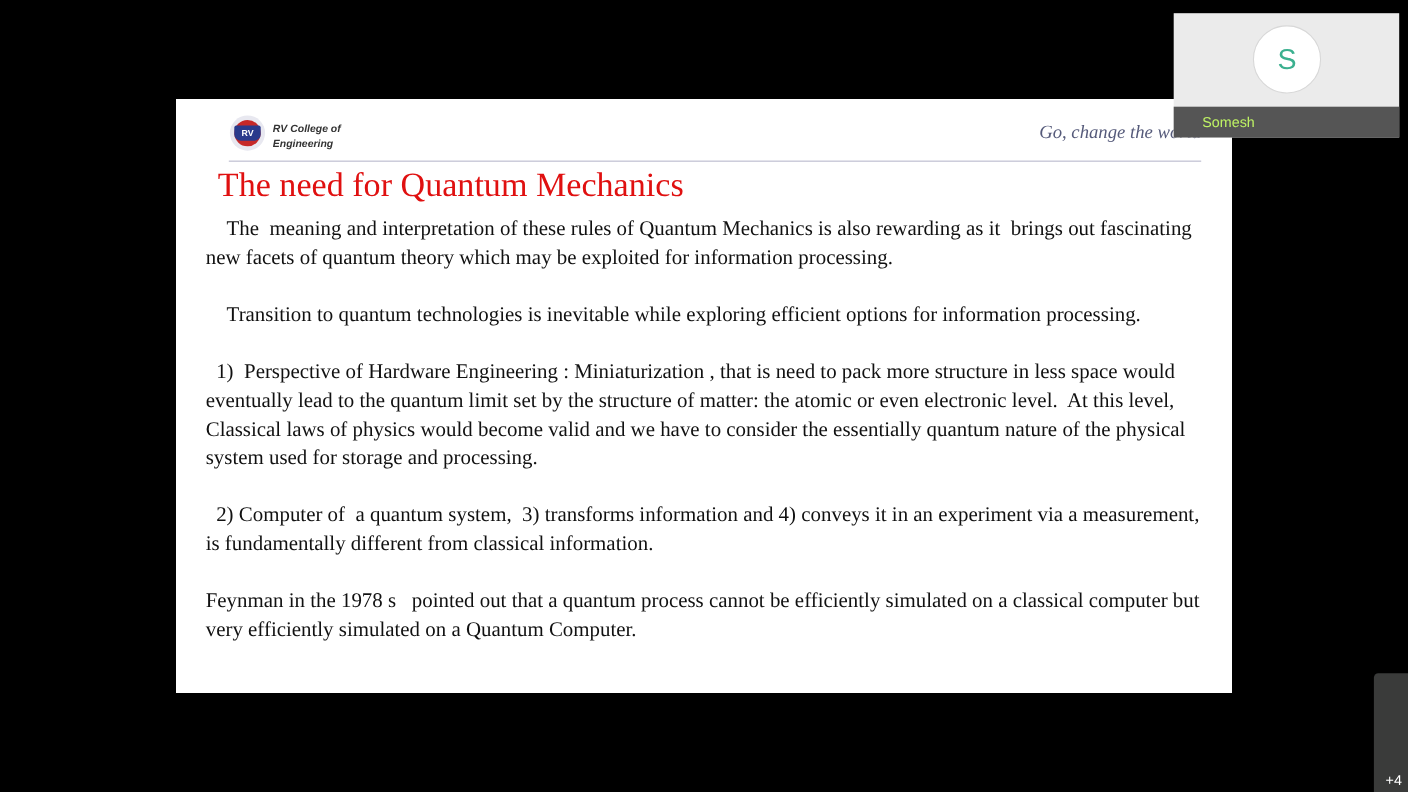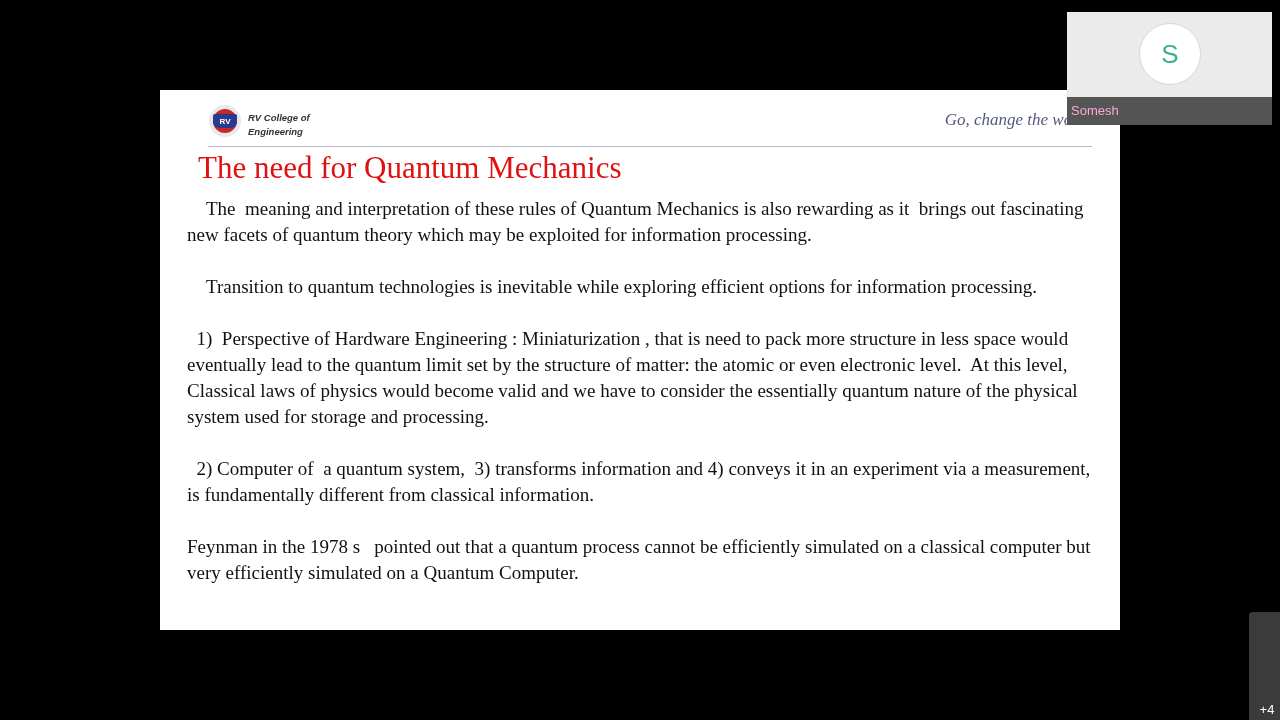--- a/index.html
+++ b/index.html
@@ -58,22 +58,22 @@
     background: #ebebeb;
   }
   .tile-avatar {
     position: absolute; left: 72px; top: 11px; width: 60px; height: 60px;
     border-radius: 50%; background: #ffffff; border: 1px solid #d8d8d8;
     display: flex; align-items: center; justify-content: center;
     color: #3bb08f; font-size: 26px; font-family: "Liberation Sans", sans-serif;
   }
   .tile-name {
     position: absolute; left: 0; bottom: 0; width: 100%; height: 28px;
-    background: #555555; color: #f9a8d4; font-size: 13px;
-    line-height: 28px; padding-left: 4px; box-sizing: border-box;
+    background: #555555; color: #bef264; font-size: 13px;
+    line-height: 28px; padding-left: 26px; box-sizing: border-box;
   }
   .more-panel {
     position: absolute; left: 1249px; top: 612px; width: 31px; height: 108px;
     background: #3a3b3a; border-radius: 4px 0 0 0;
   }
   .more-count {
     position: absolute; right: 0; bottom: 3px; width: 26px; text-align: center;
     color: #fff; font-size: 13px;
   }
 </style>

